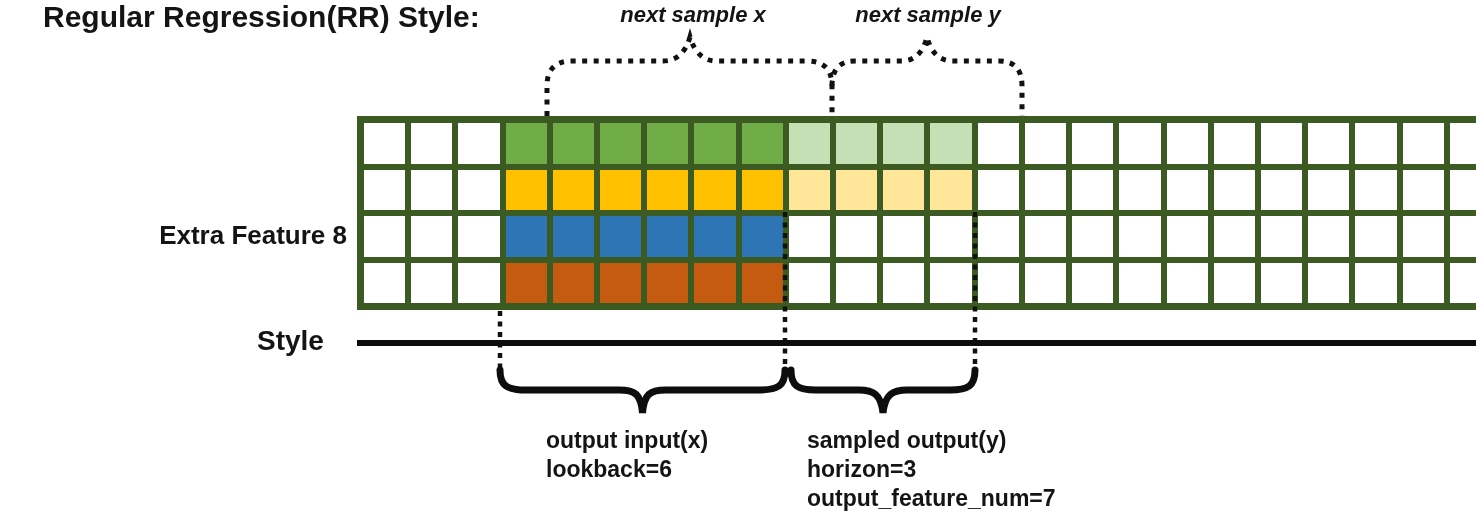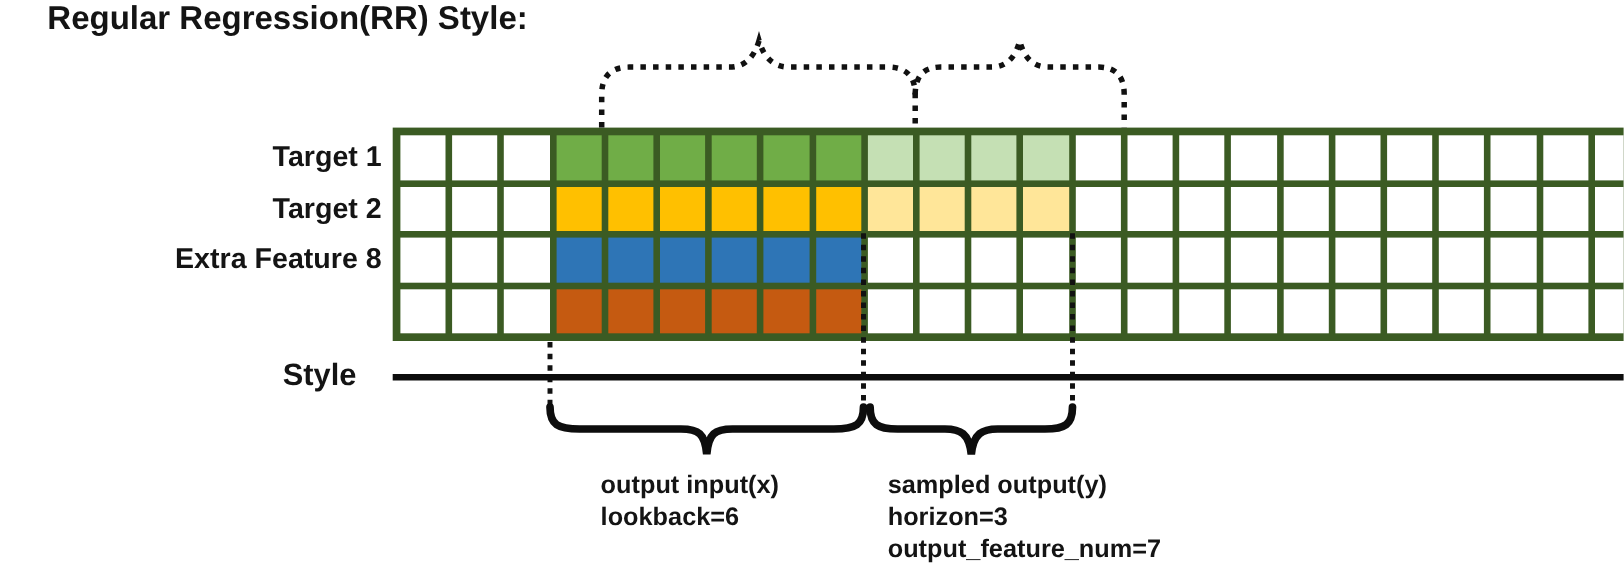--- a/index.html
+++ b/index.html
@@ -44,23 +44,23 @@
   .sample-output { left:772px; }
   svg.overlay { position:absolute; left:0; top:0; pointer-events:none; }
 </style>
 </head>
 <body>
 
 <div class="canvas">
 
   <div class="title">Regular Regression(RR) Style:</div>
 
+  <div class="note-italic note-x">next sample x</div>
+  <div class="note-italic note-y">next sample y</div>
 
-  <div class="row-label r0">Target 1</div>
-  <div class="row-label r1">Target 2</div>
   <div class="row-label r2">Extra Feature 8</div>
 
   <div class="grid" style="background: rgb(59, 91, 35);">
       <div class="cell" style="background: rgb(255, 255, 255);"></div>
       <div class="cell" style="background: rgb(255, 255, 255);"></div>
       <div class="cell" style="background: rgb(255, 255, 255);"></div>
       <div class="cell" style="background: rgb(112, 173, 71);"></div>
       <div class="cell" style="background: rgb(112, 173, 71);"></div>
       <div class="cell" style="background: rgb(112, 173, 71);"></div>
       <div class="cell" style="background: rgb(112, 173, 71);"></div>

